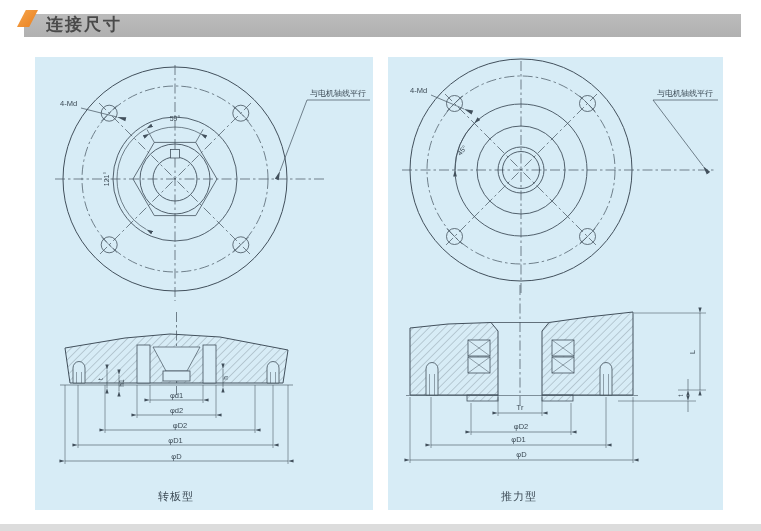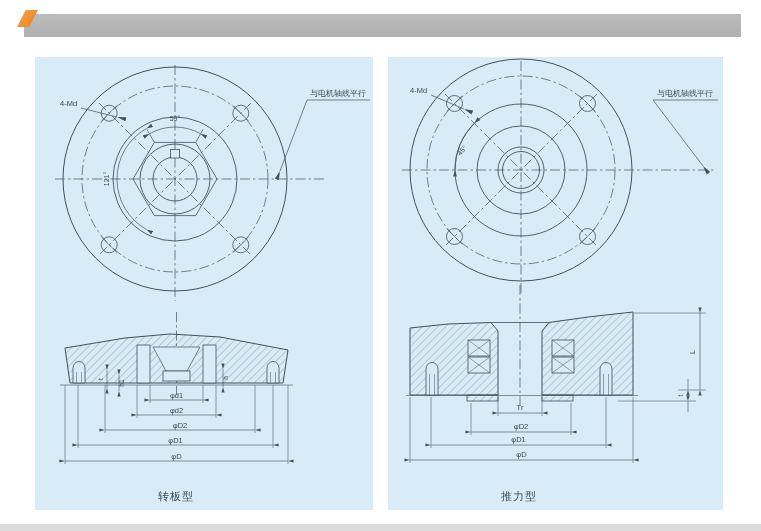--- a/index.html
+++ b/index.html
@@ -20,20 +20,21 @@
   svg text{fill:#3b4954;}
   .st{stroke:#42505c;fill:none;}
 </style>
 </head>
 <body>
 
 <div class="page">
 
   <div class="header-bar"></div>
   <div class="accent"></div>
+  <div class="title">连接尺寸</div>
 
   <div class="panel left">
     <svg width="338" height="453" viewBox="0 0 338 453">
       <defs>
         <pattern id="Lh" patternUnits="userSpaceOnUse" width="5.5" height="5.5" patternTransform="rotate(45)">
           <line x1="0" y1="0" x2="0" y2="5.5" stroke="#5d6974" stroke-width="0.55"></line>
         </pattern>
         <marker id="La" viewBox="0 0 10 6" refX="0.5" refY="3" markerWidth="10" markerHeight="6" orient="auto-start-reverse">
           <path d="M0.5,3L9.8,5.7L9.8,0.3Z" fill="#42505c"></path>
         </marker>

